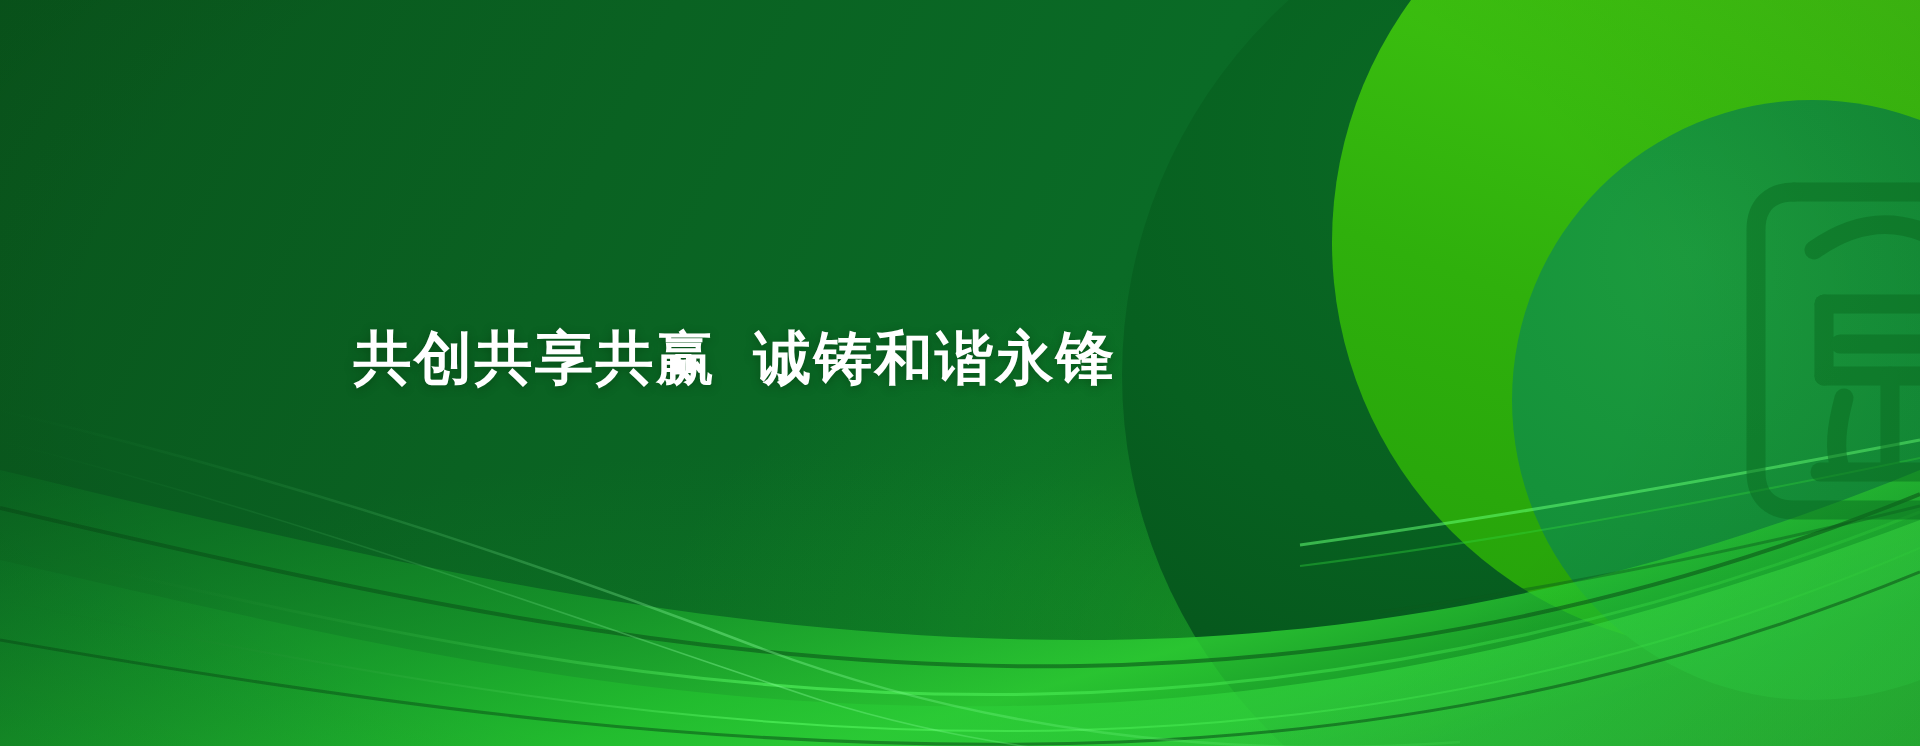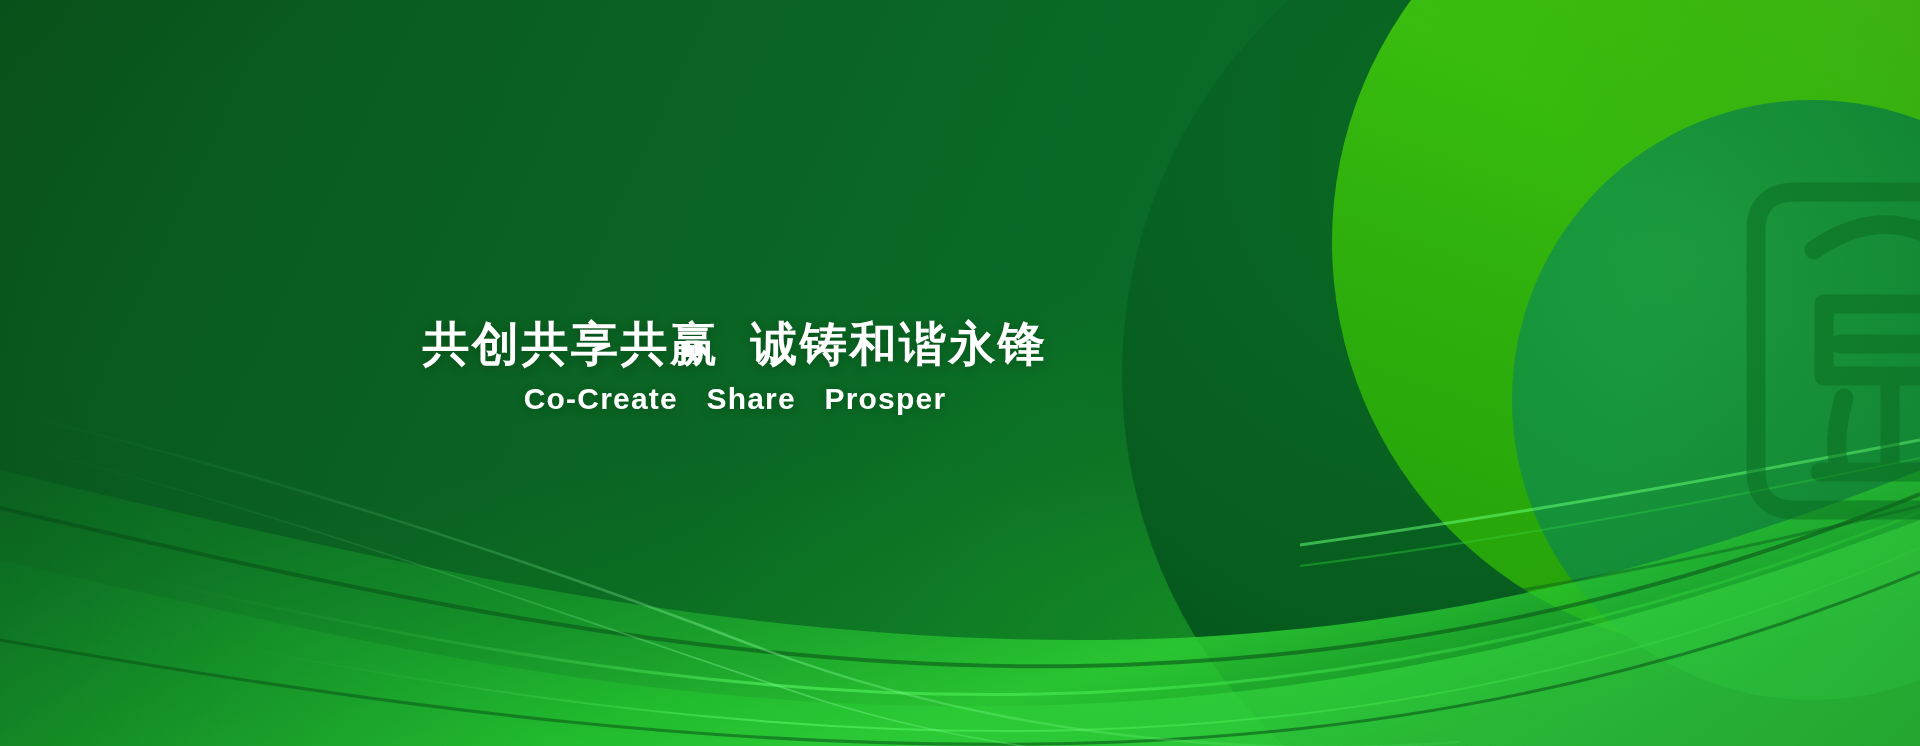--- a/index.html
+++ b/index.html
@@ -78,23 +78,23 @@
   
   .text-block {
     position: absolute;
     left: 0;
     top: 316px;
     width: 1470px;
     text-align: center;
     z-index: 6;
   }
   .headline {
-    margin: 0;
+    margin: 8px;
     color: #ffffff;
-    font-size: 47px;
+    font-size: 58px;
     font-weight: 700;
     letter-spacing: 2.5px;
     line-height: 1.18;
     text-shadow: 0 2px 10px rgba(0,40,0,0.35);
     white-space: pre;
   }
   .subline {
     margin: 10px 0 0 0;
     color: #ffffff;
     font-size: 30px;
@@ -196,16 +196,15 @@
         <path d="M150,226 C142,256 140,278 146,296"></path>
         <path d="M244,226 C252,256 254,278 248,296"></path>
       </g>
     </svg>
   </div>
 
   <div class="vignette"></div>
 
   <div class="text-block">
     <h1 class="headline">共创共享共赢  诚铸和谐永锋</h1>
-    <p class="subline">Co-Create   Share   Prosper</p>
   </div>
 
 </div>
 
 </body></html>

